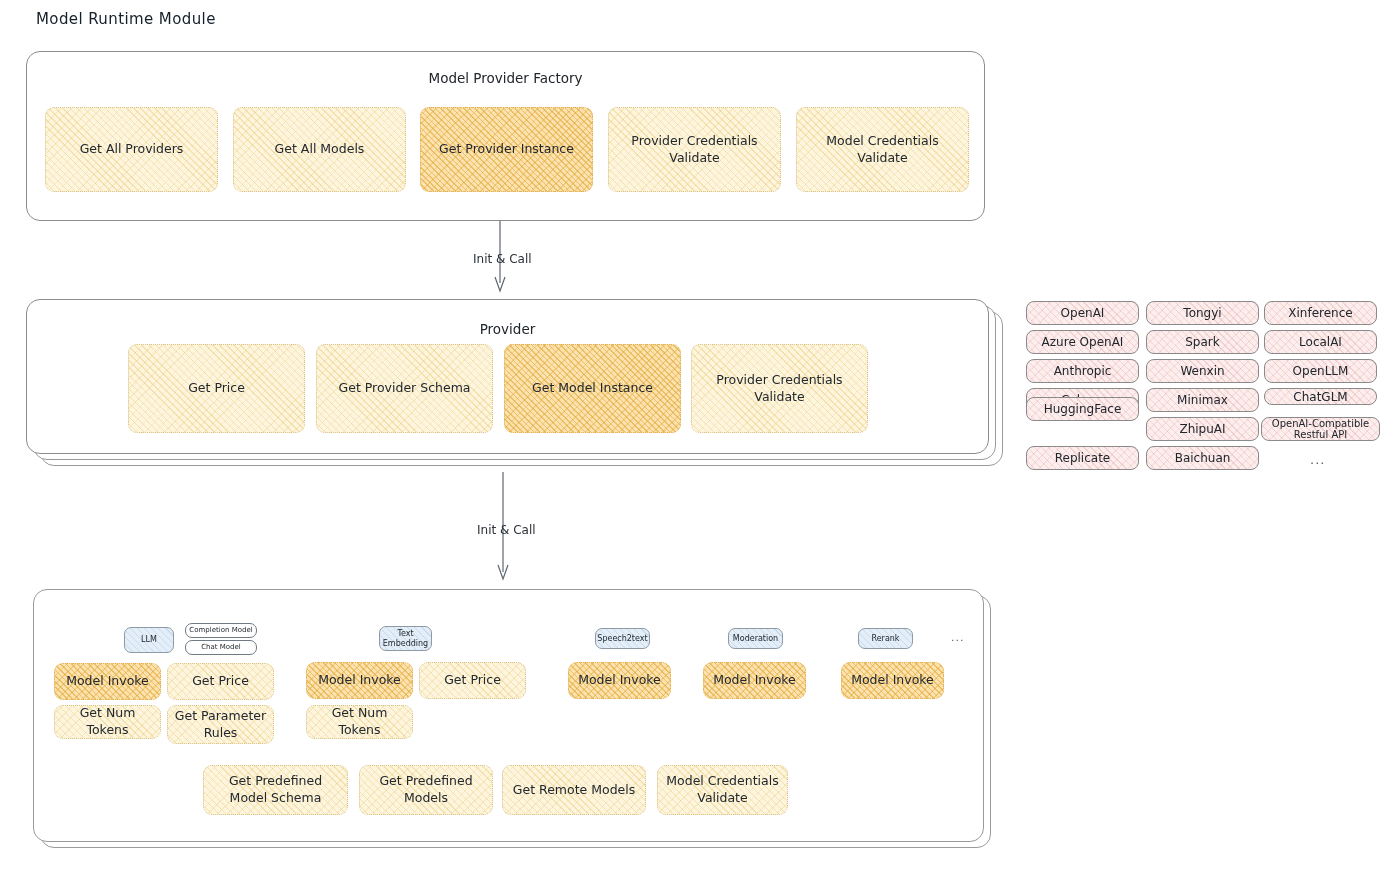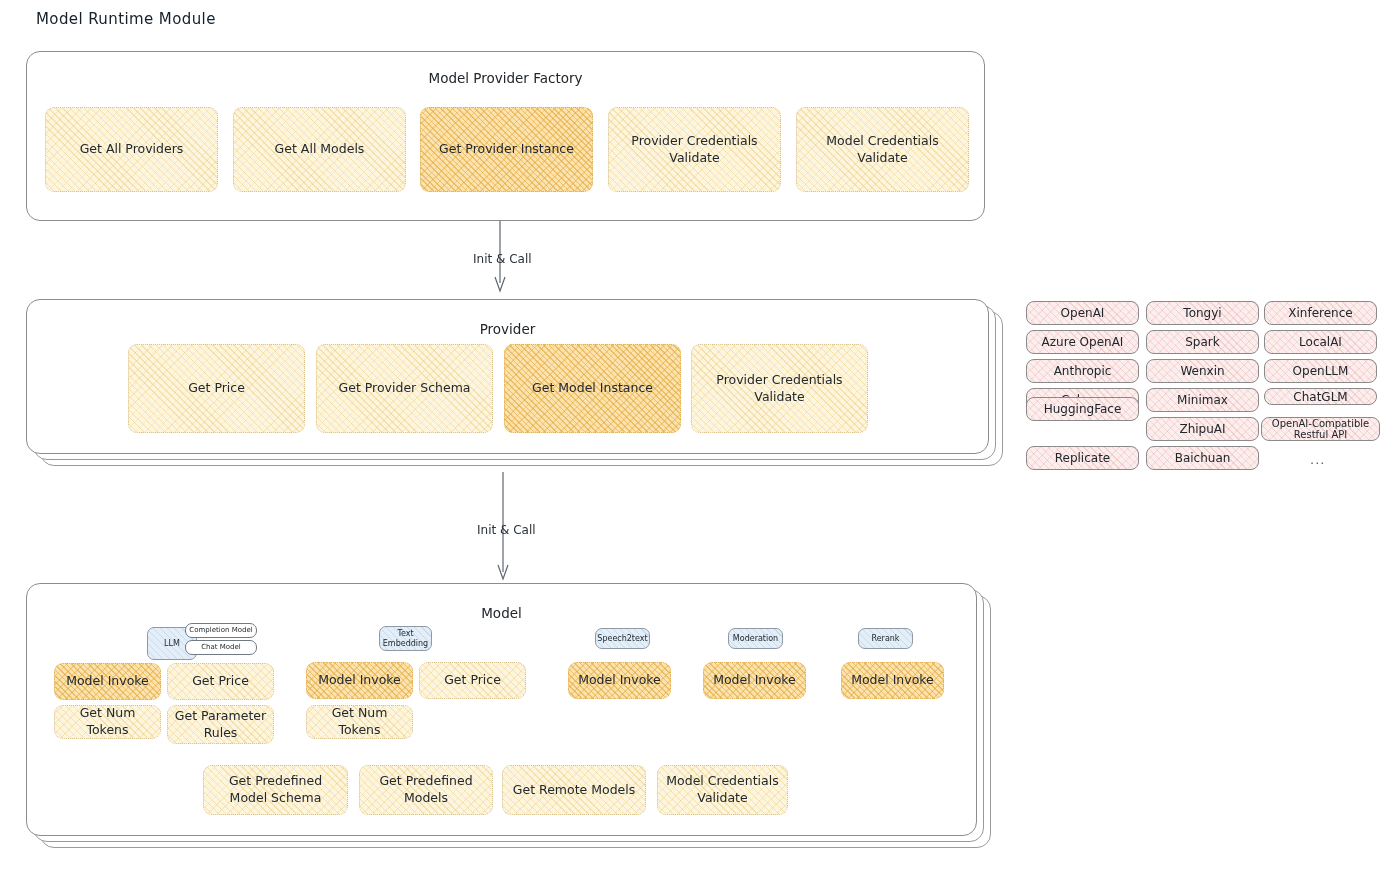--- a/index.html
+++ b/index.html
@@ -189,25 +189,22 @@
   </div>
 
   <svg class="arrow-svg" style="left:493px; top:472px;" width="30" height="112" viewBox="0 0 30 112">
     <path d="M10 0 L10 100" stroke="#5c6670" stroke-width="1.2" fill="none"></path>
     <path d="M5 93 L10 107 L15 93" stroke="#5c6670" stroke-width="1.2" fill="none"></path>
   </svg>
   <div class="arrow-label" style="left:477px; top:523px;">Init &amp; Call</div>
 
   <div class="stack-layer" style="left:40px; top:595px; width:951px; height:253px;"></div>
   <div class="stack-layer" style="left:33px; top:589px; width:951px; height:253px;"></div>
-  <div class="card" style="left:26px; top:583px; width:951px; height:253px; z-index:2;">
-    <div class="card-title" style="top:21px;">Model</div>
-  </div>
-
-  <div class="chip" style="left:147px; top:627px; width:50px; height:33px; z-index:3;">LLM</div>
+
+  <div class="chip" style="left:124px; top:627px; width:50px; height:26px; z-index:3;">LLM</div>
   <div class="chip plain" style="left:185px; top:623px; width:72px; height:15px; z-index:3; font-size:7px;">Completion Model</div>
   <div class="chip plain" style="left:185px; top:640px; width:72px; height:15px; z-index:3; font-size:7px;">Chat Model</div>
 
   <div class="chip" style="left:379px; top:626px; width:53px; height:25px; z-index:3;">Text Embedding</div>
   <div class="chip" style="left:595px; top:628px; width:55px; height:21px; z-index:3;">Speech2text</div>
   <div class="chip" style="left:728px; top:628px; width:55px; height:21px; z-index:3;">Moderation</div>
   <div class="chip" style="left:858px; top:628px; width:55px; height:21px; z-index:3;">Rerank</div>
   <div class="ellipsis-dots" style="left:951px; top:631px; font-size:11px;">...</div>
 
   <div class="act strong" style="left:54px; top:663px; width:107px; height:37px; z-index:3;">Model Invoke</div>

